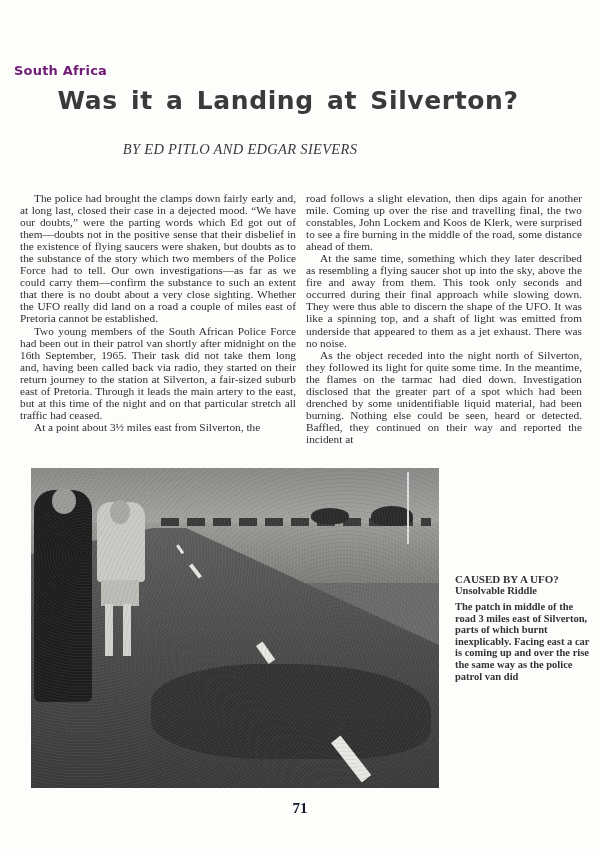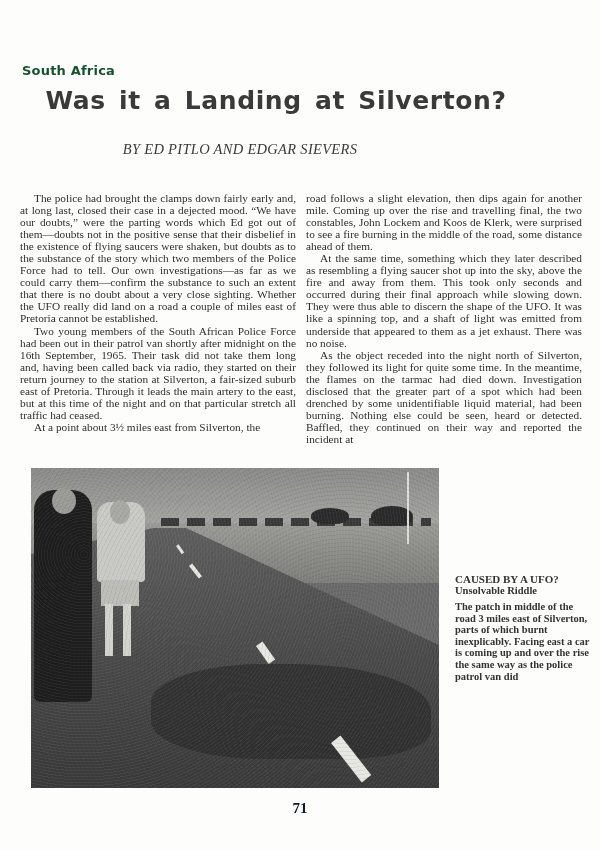--- a/index.html
+++ b/index.html
@@ -5,32 +5,33 @@
   html, body { margin: 0; padding: 0; }
   body {
     width: 600px; height: 850px;
     background: #fdfdfb;
     position: relative;
     overflow: hidden;
     color: #2b2b2b;
     font-family: "Liberation Serif", serif;
   }
   .section-label {
-    position: absolute; left: 22px; top: 63px;
+    position: absolute; left: 14px; top: 63px;
     font-family: "DejaVu Sans", sans-serif;
-    font-weight: bold; font-size: 13px; color: #14532d;
+    font-weight: bold; font-size: 13px; color: #701a75;
     letter-spacing: 0.2px;
   }
   .title {
     position: absolute; left: 0; width: 552px; top: 86px;
     text-align: center;
     font-family: "DejaVu Sans", sans-serif;
     font-weight: bold; font-size: 25px; color: #3a3a3a;
     letter-spacing: 0.6px;
     word-spacing: 4px;
+    padding-left: 12px;
   }
   .byline {
     position: absolute; left: 0; width: 480px; top: 141px;
     text-align: center;
     font-family: "Liberation Serif", serif;
     font-style: italic; font-size: 14.5px; color: #3a3a3a;
     letter-spacing: 0.3px;
   }
   .col {
     position: absolute; top: 192px; width: 276px;

